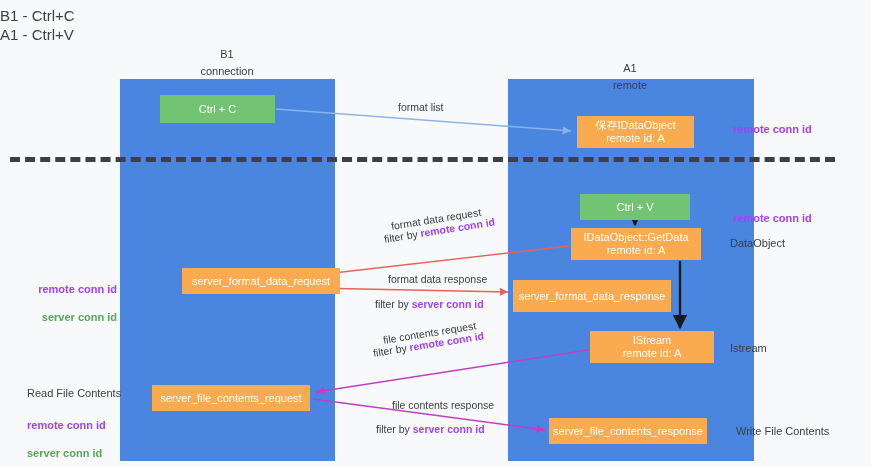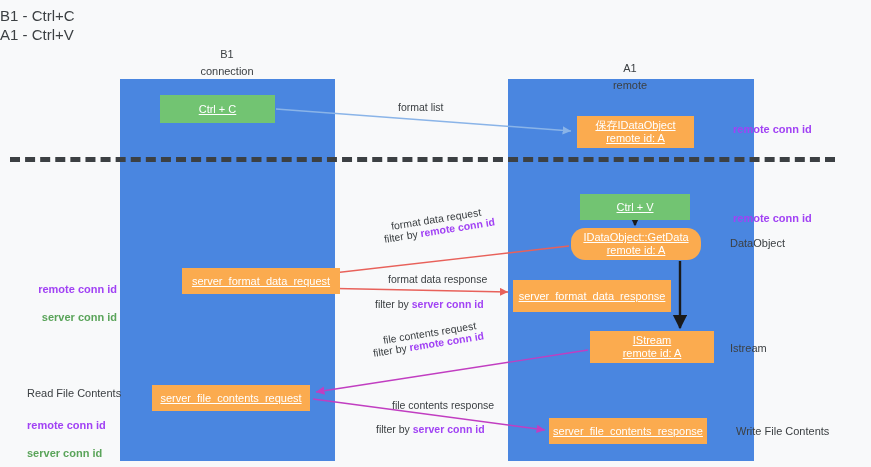--- a/index.html
+++ b/index.html
@@ -41,29 +41,28 @@
 
   
   .box{
     position:absolute;
     display:flex;align-items:center;justify-content:center;
     text-align:center;
     color:#ffffff;
     font-size:11px;line-height:13px;
     white-space:pre-line;
     box-sizing:border-box;
-    text-decoration:underline;
   }
   .box.green{background:#72c472;}
   .box.orange{background:#fbab4f;}
 
   #box-ctrlc{left:160px;top:95px;width:115px;height:28px;}
   #box-save-ido{left:577px;top:116px;width:117px;height:32px;}
   #box-ctrlv{left:580px;top:172px;width:110px;height:26px;margin-top:22px;}
-  #box-getdata{left:571px;top:228px;width:130px;height:32px;border-radius:14px;}
+  #box-getdata{left:571px;top:228px;width:130px;height:32px;}
   #box-sfdreq{left:152px;top:268px;width:158px;height:26px;margin-left:30px;}
   #box-sfdres{left:513px;top:280px;width:158px;height:32px;}
   #box-istream{left:590px;top:331px;width:124px;height:32px;}
   #box-sfcreq{left:152px;top:385px;width:158px;height:26px;}
   #box-sfcres{left:549px;top:418px;width:158px;height:26px;}
 
   
   .side-label{
     position:absolute;font-size:11px;line-height:14px;
     white-space:pre-line;

